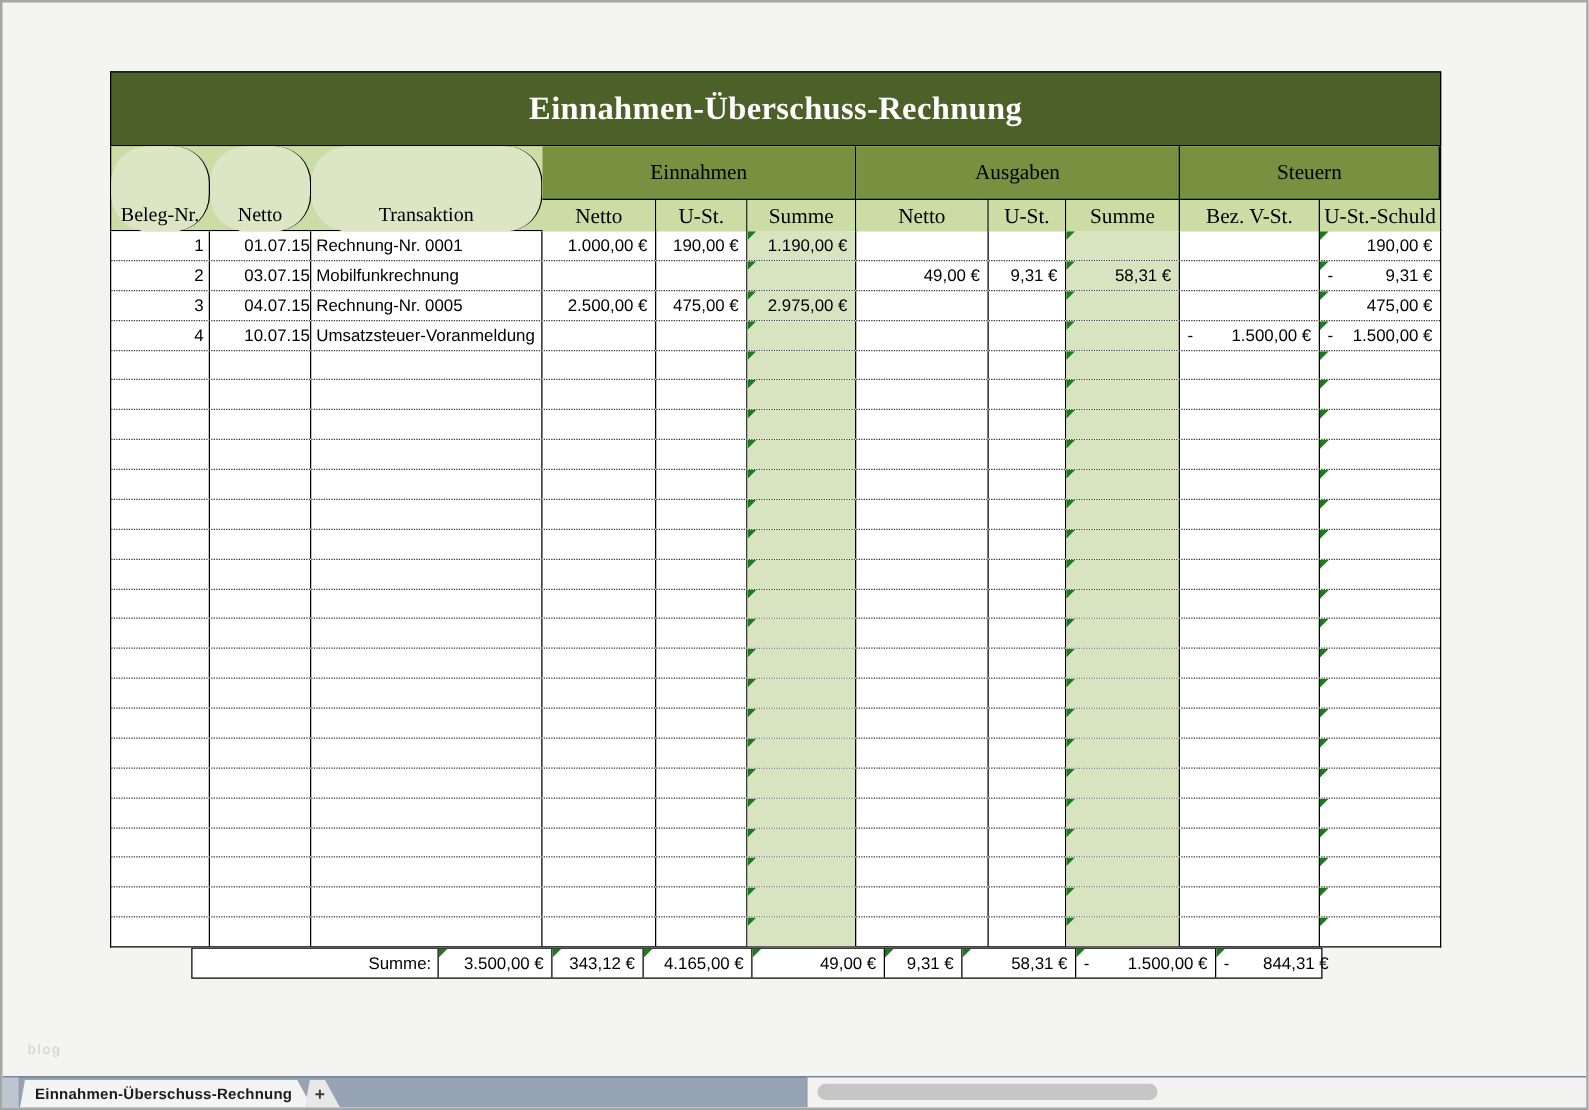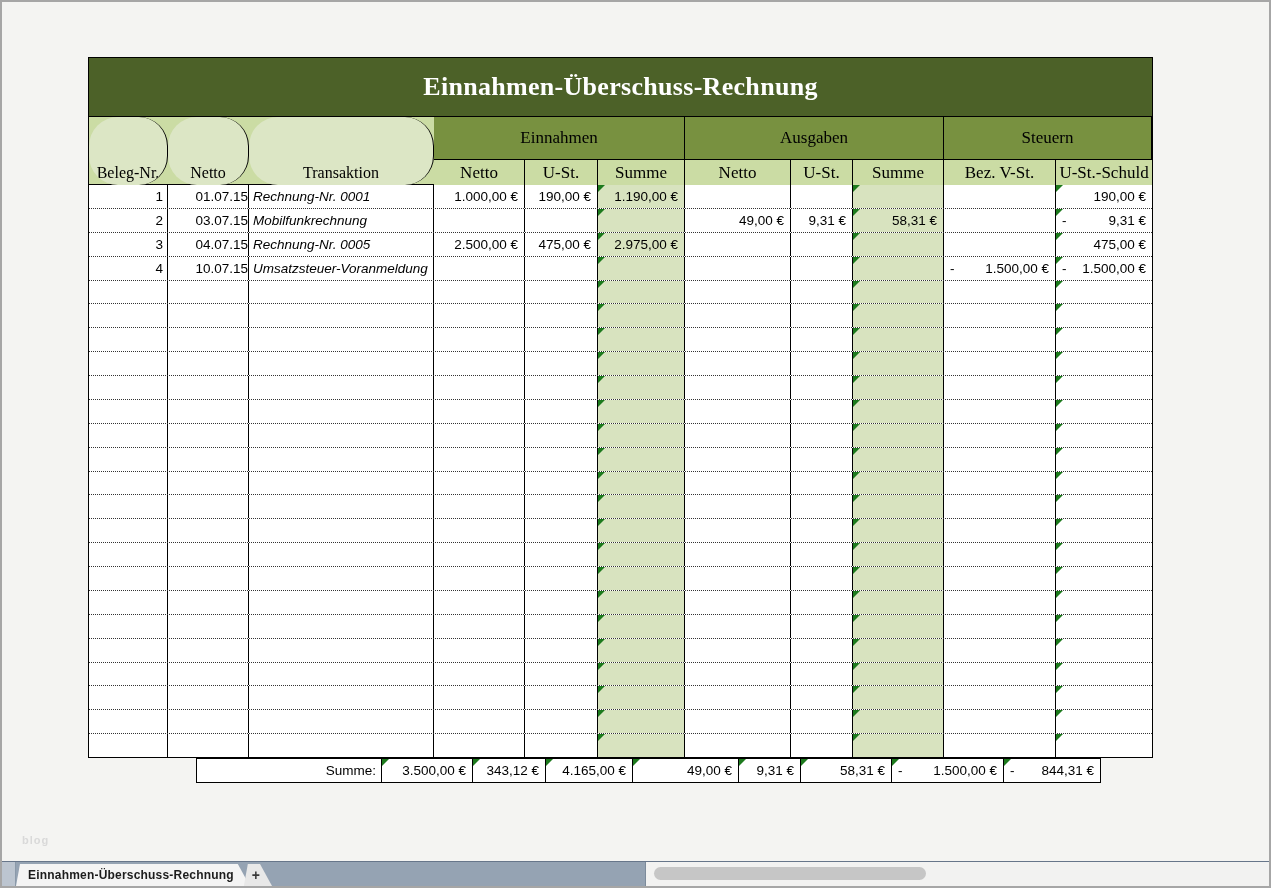--- a/index.html
+++ b/index.html
@@ -52,29 +52,29 @@
   .drow:last-child { border-bottom:none; }
   .dcell { position:relative; border-right:1px solid #000; display:flex; align-items:center; font-size:13.5px; color:#000; overflow:hidden; white-space:nowrap; }
   .dcell:last-child { border-right:none; }
   .dcell.fill { background:var(--fill); }
   .marked::before {
     content:""; position:absolute; top:0; left:0; width:0; height:0;
     border-top:7px solid var(--marker); border-right:7px solid transparent;
   }
   .c-beleg { justify-content:flex-end; padding-right:4px; }
   .c-datum { justify-content:flex-end; padding-right:0; }
-  .c-transaktion { justify-content:flex-start; padding-left:4px;font-style:italic; }
+  .c-transaktion { justify-content:flex-start; padding-left:4px; }
   .money { justify-content:flex-end; padding:0 6px; }
   .money.neg { justify-content:space-between; }
   .money .minus { text-align:left; }
 
   .sumrow {
-    margin-left:108px; width:905px; height:25px;
+    margin-left:65px; width:905px; height:25px;
     display:grid; grid-template-columns:185px 91px 73px 87px 106px 62px 91px 112px 96px;
-    border:1px solid #000; background:#fff;
+    border:1px solid #000; background:#fff;padding-left:12px;
   }
   .scell { position:relative; border-right:1px solid #000; display:flex; align-items:center; font-size:13.5px; white-space:nowrap; overflow:hidden; }
   .scell:last-child { border-right:none; }
   .slabel { justify-content:flex-end; padding-right:5px; }
 
   
   .watermark { position:absolute; left:20px; top:832px; color:#d9d9d9; font-size:11px; font-weight:700; letter-spacing:1px; }
 
   
   .tabbar {

